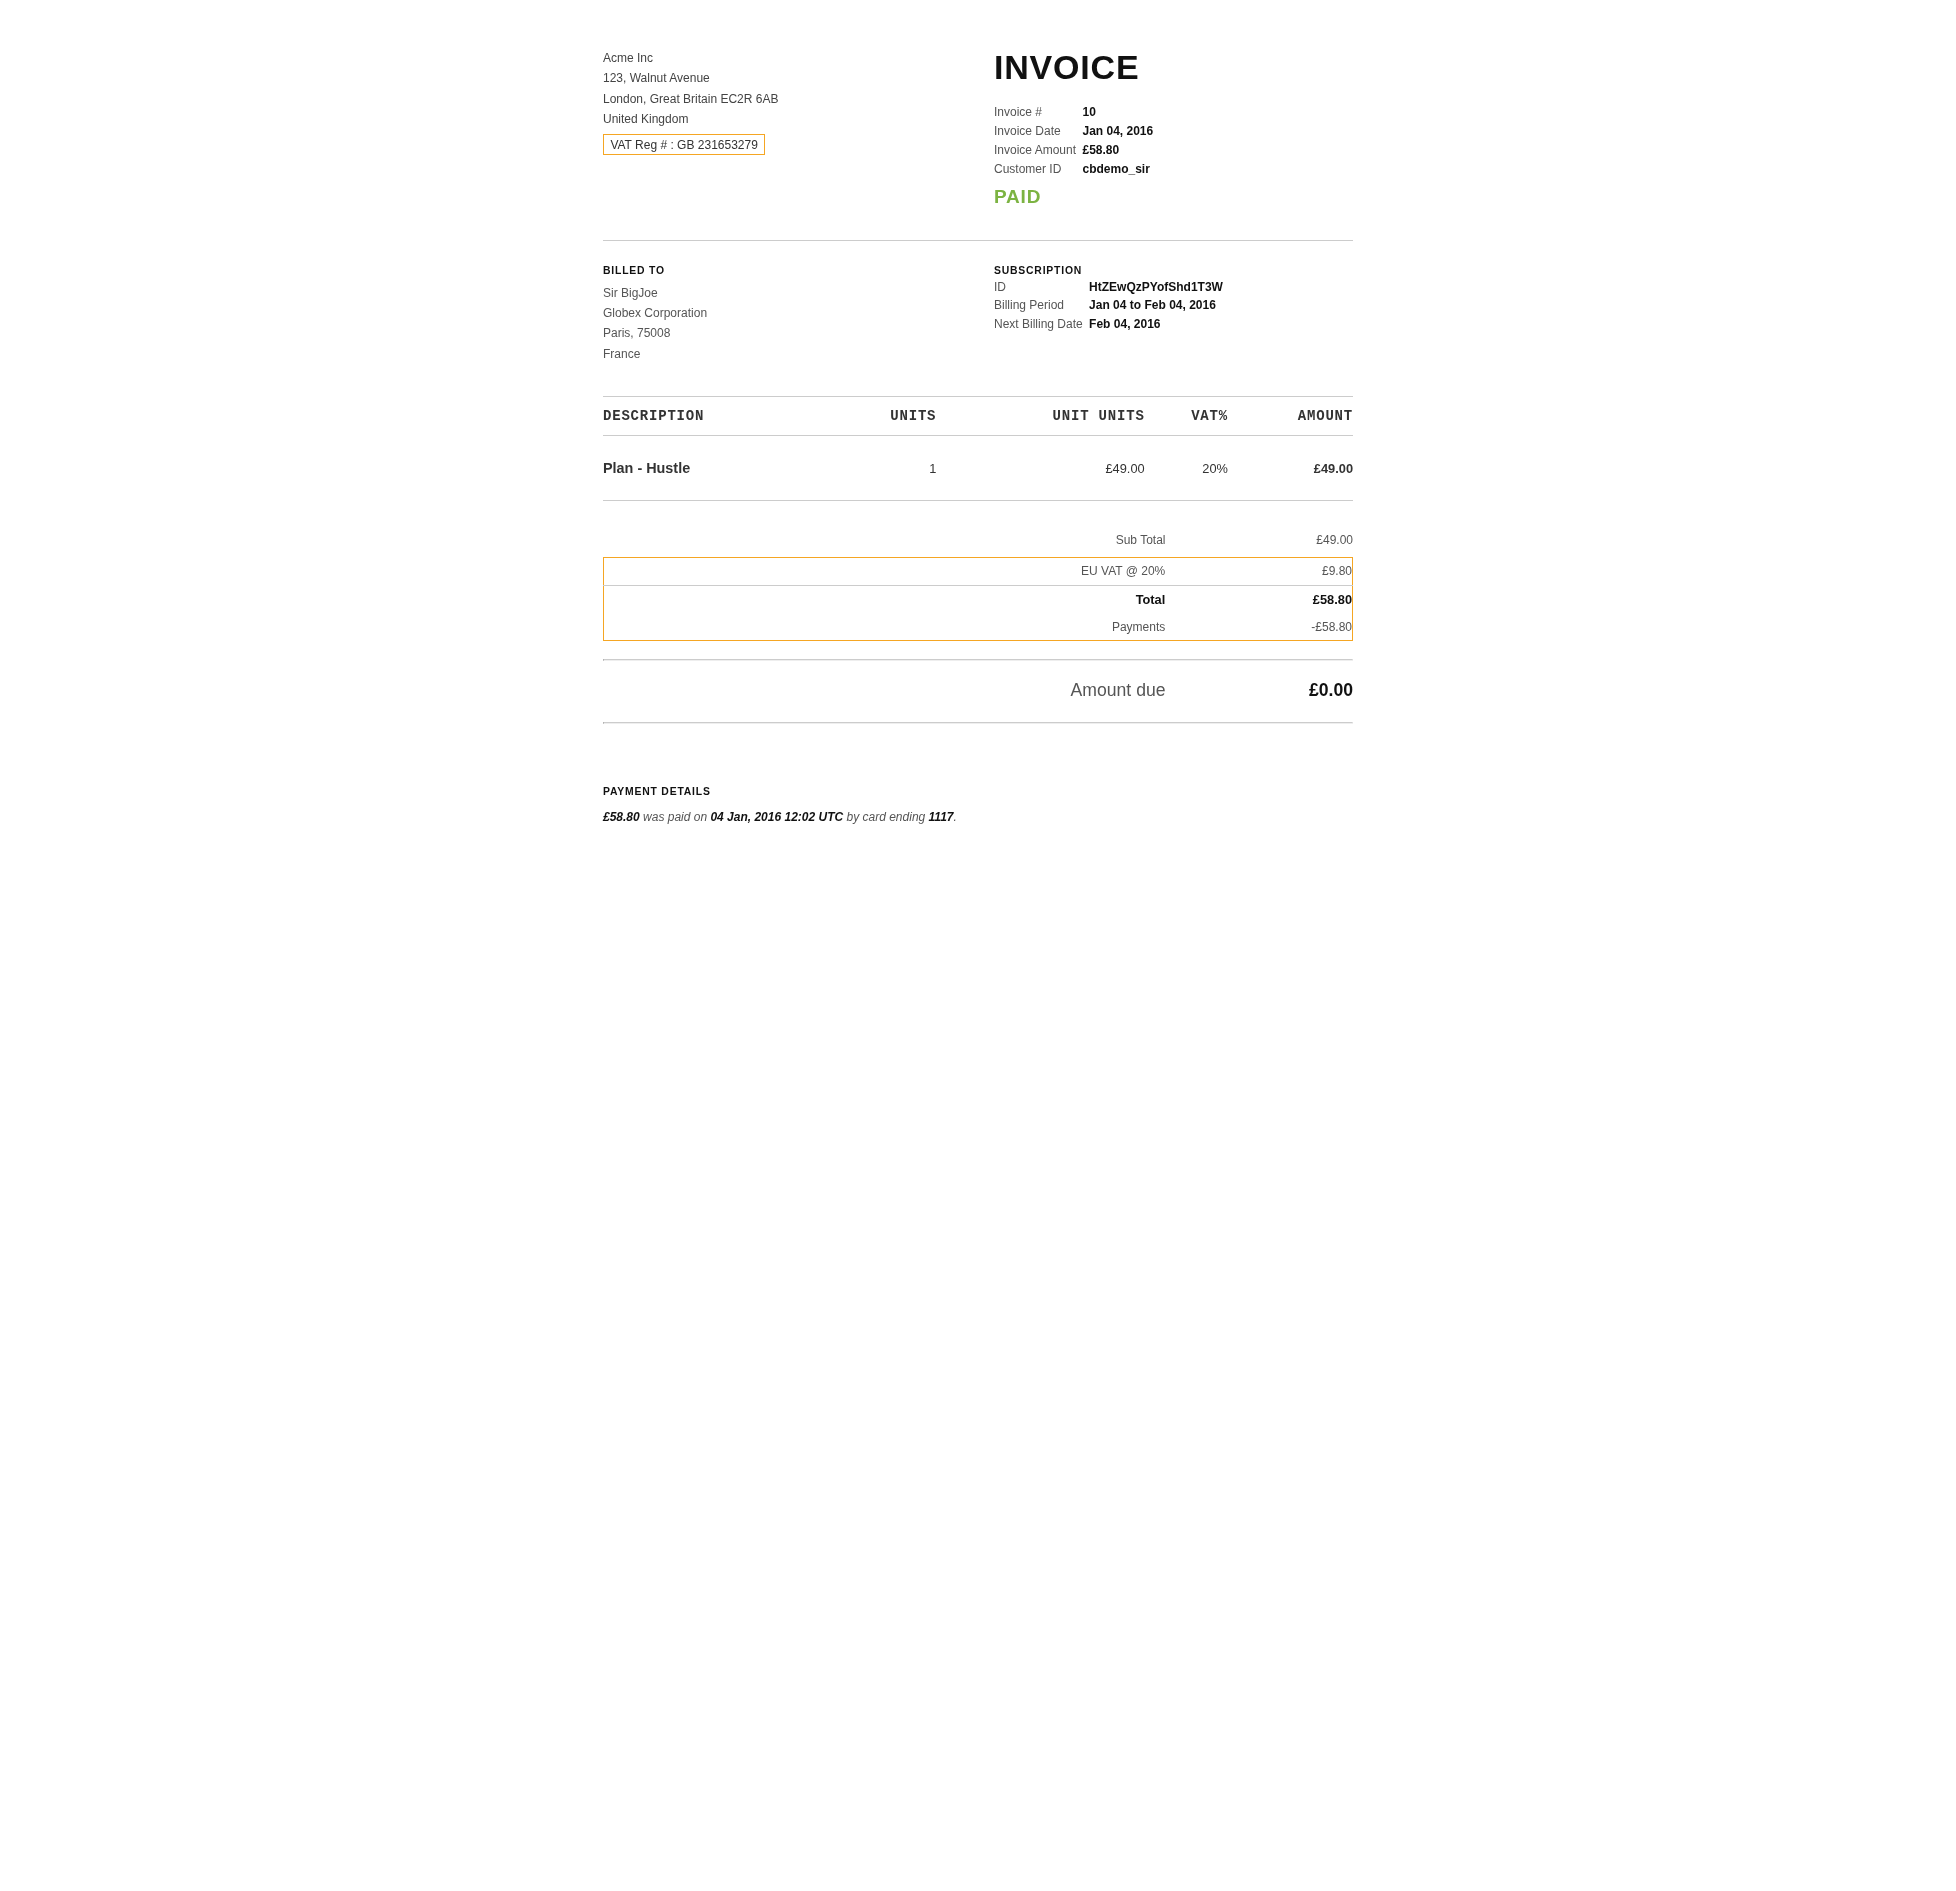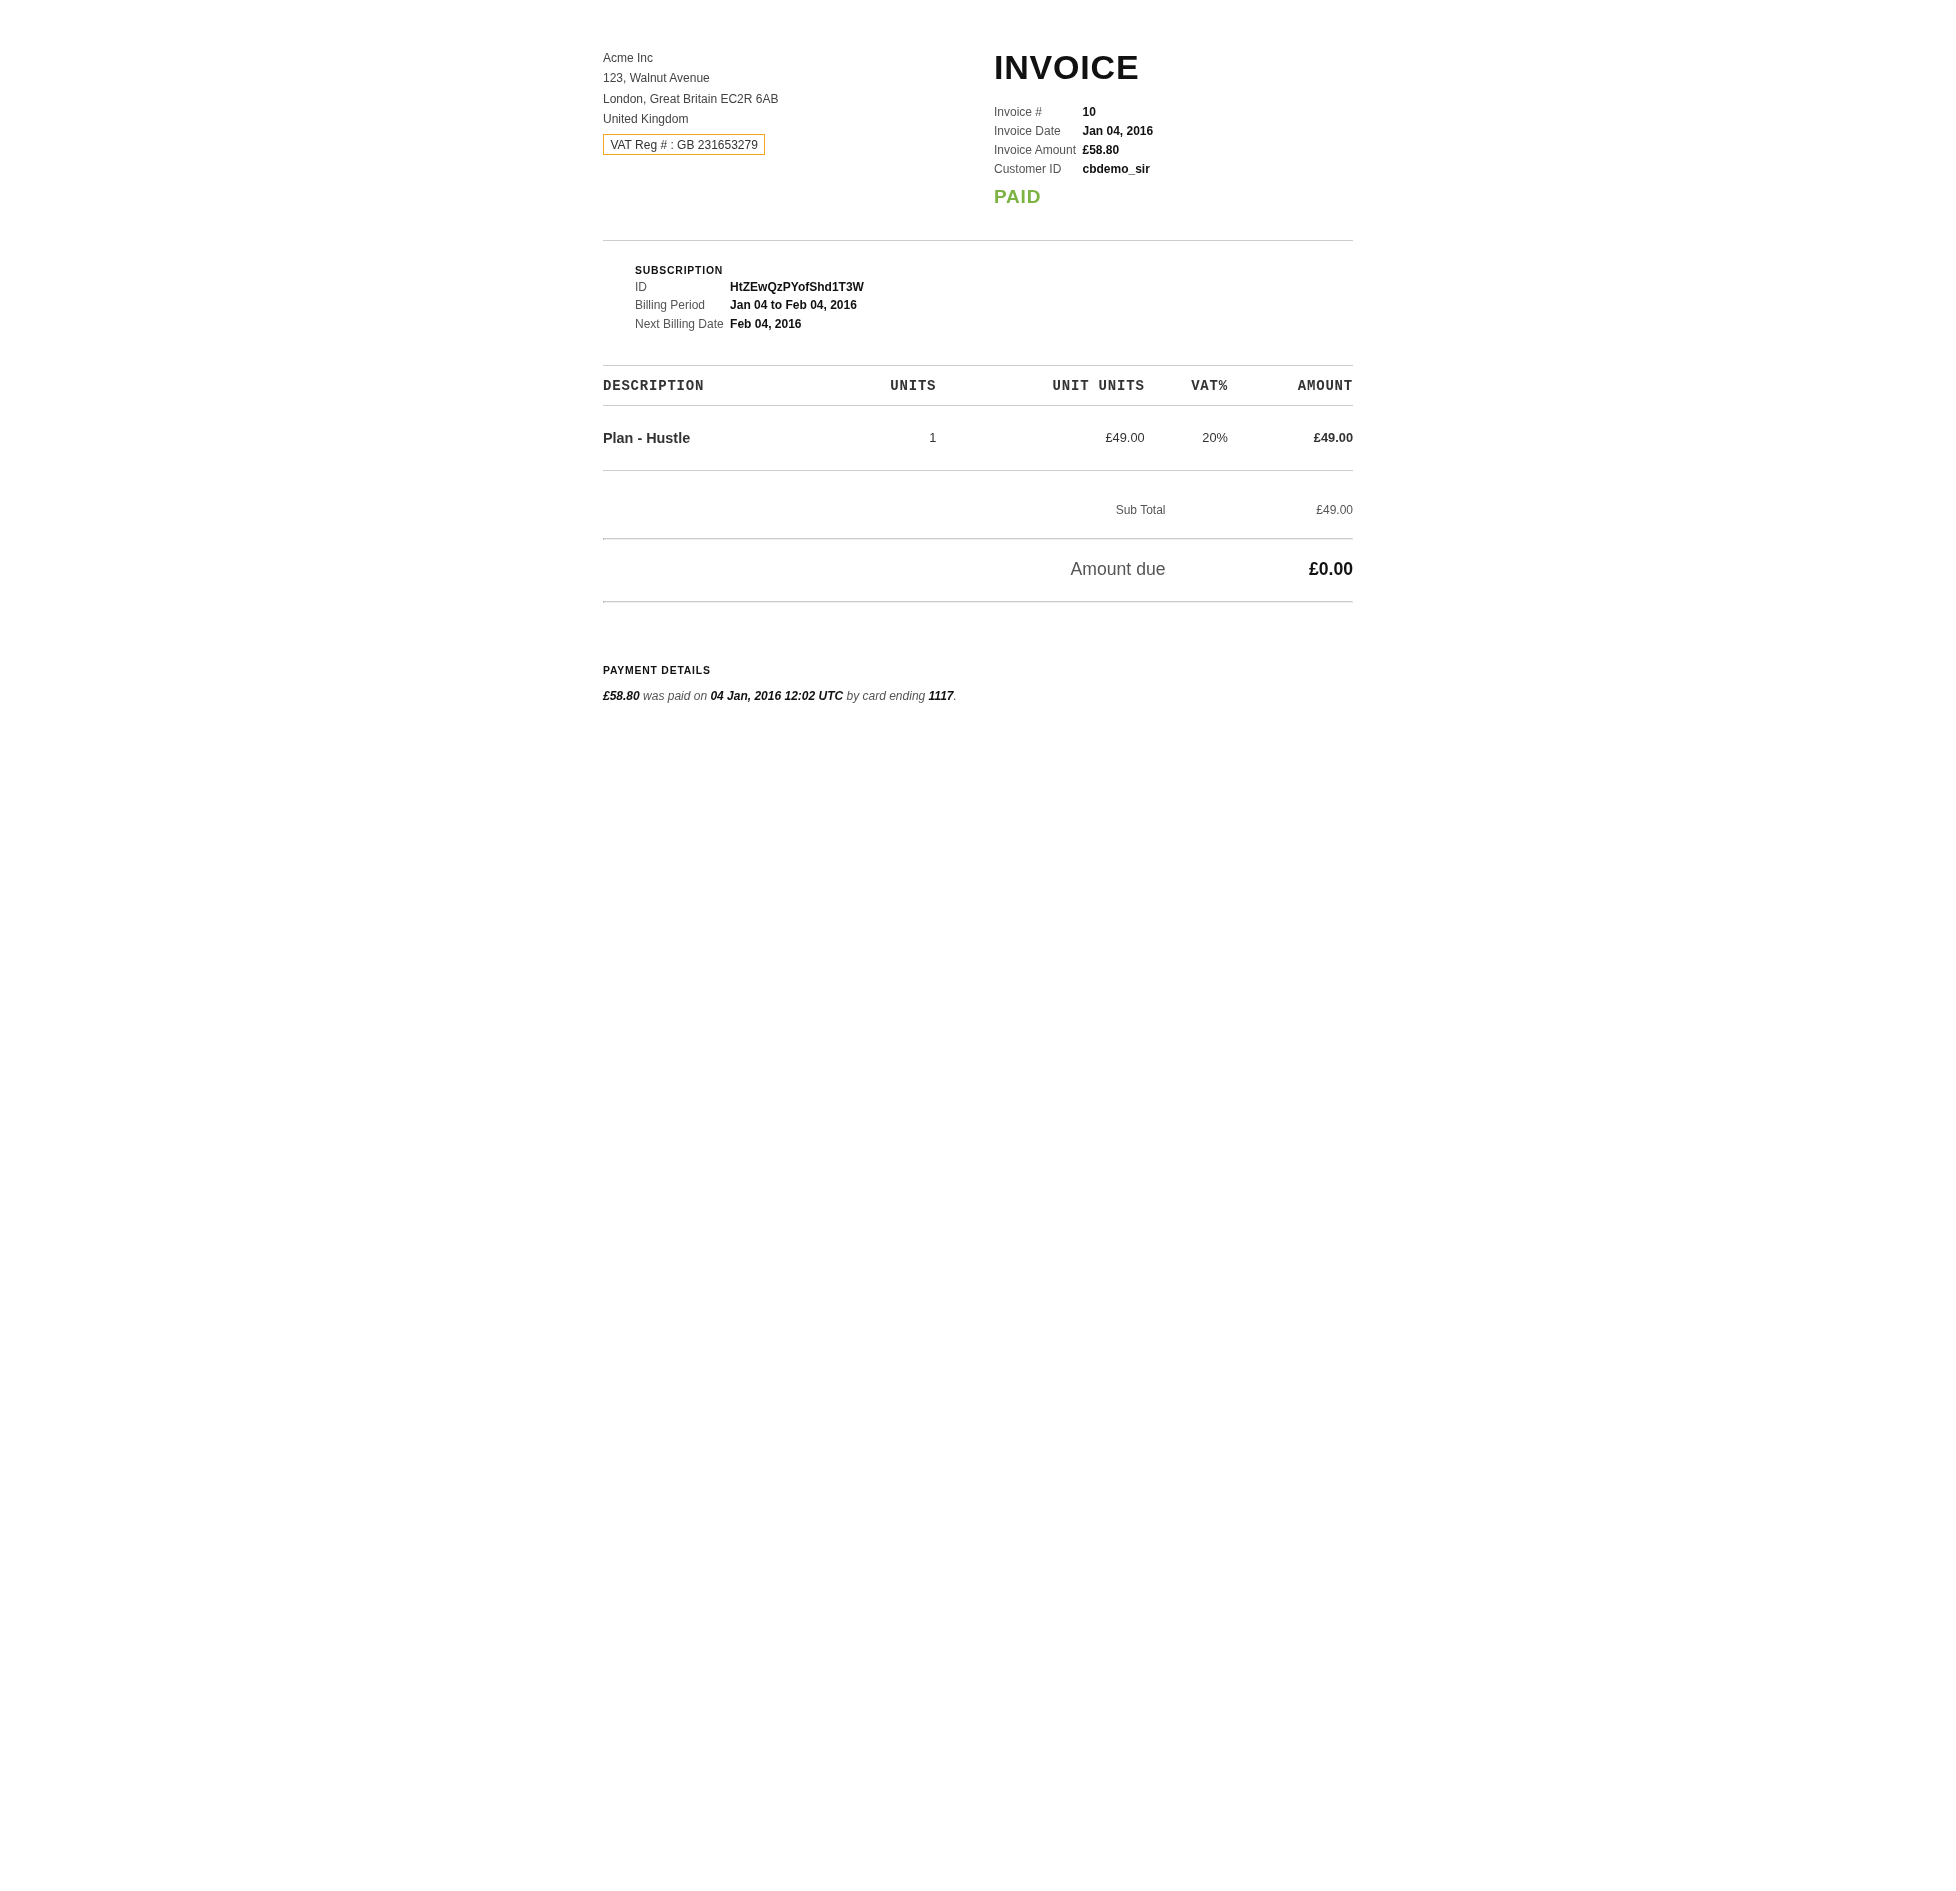--- a/index.html
+++ b/index.html
@@ -291,20 +291,27 @@
     </tbody>
       </table>
     <div class="paid-badge">PAID</div>
   </div>
 </div>
 
 <hr class="divider">
 
 <div class="billing-section">
 
+  <div class="billed-to">
+    <div class="section-label">BILLED TO</div>
+    <p>Sir BigJoe</p>
+    <p>Globex Corporation</p>
+    <p>Paris, 75008</p>
+    <p>France</p>
+  </div>
 
   <div class="subscription-info">
     <div class="section-label">SUBSCRIPTION</div>
     <table>
       <tbody>
           <tr>
         <td>ID</td>
         <td class="value">HtZEwQzPYofShd1T3W</td>
       </tr>
       <tr>
@@ -345,20 +352,36 @@
 <div class="totals-section">
   <table class="totals-table">
     <tbody>
         <tr class="subtotal-row">
       <td class="label">Sub Total</td>
       <td class="amount">£49.00</td>
     </tr>
   </tbody>
     </table>
 
+  <table class="totals-table" style="border: 1.6px solid #f5a623; margin: 3.2px 0;">
+    <tbody>
+        <tr>
+      <td class="label">EU VAT @ 20%</td>
+      <td class="amount">£9.80</td>
+    </tr>
+    <tr style="border-top: 0.8px solid #ccc;">
+      <td class="label total-row" style="font-weight:700; color:#111; font-size:12.8px; text-align:right; padding-right:0;">Total</td>
+      <td class="amount total-row" style="font-weight:700; color:#111; font-size:12.8px;">£58.80</td>
+    </tr>
+    <tr>
+      <td class="label">Payments</td>
+      <td class="amount">-£58.80</td>
+    </tr>
+  </tbody>
+    </table>
 
   <table class="totals-table amount-due-table">
     <tbody>
         <tr>
       <td colspan="2">
             <hr class="amount-due-divider" style="margin-top:8px;">
           </td>
     </tr>
     <tr class="amount-due-row">
       <td class="label" style="font-size:17.6px; color:#555; text-align:right; padding-right:0;">Amount due</td>

